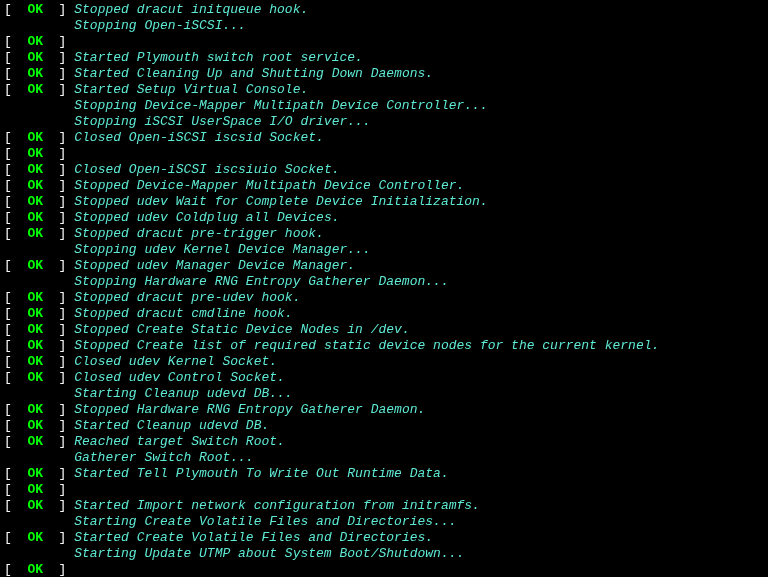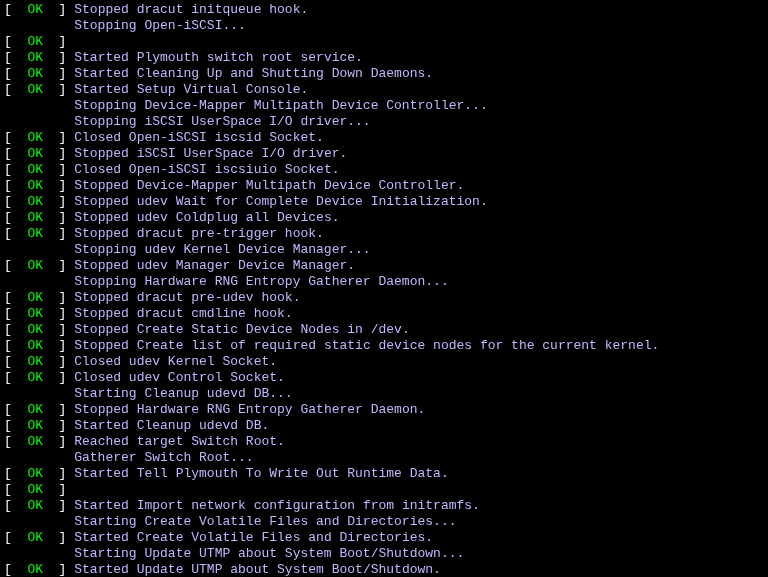--- a/index.html
+++ b/index.html
@@ -20,24 +20,25 @@
     }
     .line {
       white-space: pre;
       display: flex;
     }
     .bracket {
       color: #ffffff;
     }
     .ok {
       color: #00ff00;
-      font-weight: normal;
+      font-weight: bold;
     }
     .msg {
-      color: #c4b5fd;
+      color: #5eead4;
+      font-style: italic;
     }
     .indent {
       color: #ffffff;
     }
     #terminal {
       width: 100%;
     }
   </style>
 </head>
 <body>
@@ -45,21 +46,21 @@
 <div id="terminal">
     <div class="line"><span class="bracket">[  </span><span class="ok">OK</span><span class="bracket">  ] </span><span class="msg">Stopped dracut initqueue hook.</span></div>
     <div class="line"><span class="indent">         </span><span class="msg">Stopping Open-iSCSI...</span></div>
     <div class="line"><span class="bracket">[  </span><span class="ok">OK</span><span class="bracket">  ] </span></div>
     <div class="line"><span class="bracket">[  </span><span class="ok">OK</span><span class="bracket">  ] </span><span class="msg">Started Plymouth switch root service.</span></div>
     <div class="line"><span class="bracket">[  </span><span class="ok">OK</span><span class="bracket">  ] </span><span class="msg">Started Cleaning Up and Shutting Down Daemons.</span></div>
     <div class="line"><span class="bracket">[  </span><span class="ok">OK</span><span class="bracket">  ] </span><span class="msg">Started Setup Virtual Console.</span></div>
     <div class="line"><span class="indent">         </span><span class="msg">Stopping Device-Mapper Multipath Device Controller...</span></div>
     <div class="line"><span class="indent">         </span><span class="msg">Stopping iSCSI UserSpace I/O driver...</span></div>
     <div class="line"><span class="bracket">[  </span><span class="ok">OK</span><span class="bracket">  ] </span><span class="msg">Closed Open-iSCSI iscsid Socket.</span></div>
-    <div class="line"><span class="bracket">[  </span><span class="ok">OK</span><span class="bracket">  ] </span><span class="msg">Stopped iSCSI UserSpace I/O driver.</span></div>
+    <div class="line"><span class="bracket">[  </span><span class="ok">OK</span><span class="bracket">  ] </span></div>
     <div class="line"><span class="bracket">[  </span><span class="ok">OK</span><span class="bracket">  ] </span><span class="msg">Closed Open-iSCSI iscsiuio Socket.</span></div>
     <div class="line"><span class="bracket">[  </span><span class="ok">OK</span><span class="bracket">  ] </span><span class="msg">Stopped Device-Mapper Multipath Device Controller.</span></div>
     <div class="line"><span class="bracket">[  </span><span class="ok">OK</span><span class="bracket">  ] </span><span class="msg">Stopped udev Wait for Complete Device Initialization.</span></div>
     <div class="line"><span class="bracket">[  </span><span class="ok">OK</span><span class="bracket">  ] </span><span class="msg">Stopped udev Coldplug all Devices.</span></div>
     <div class="line"><span class="bracket">[  </span><span class="ok">OK</span><span class="bracket">  ] </span><span class="msg">Stopped dracut pre-trigger hook.</span></div>
     <div class="line"><span class="indent">         </span><span class="msg">Stopping udev Kernel Device Manager...</span></div>
     <div class="line"><span class="bracket">[  </span><span class="ok">OK</span><span class="bracket">  ] </span><span class="msg">Stopped udev Manager Device Manager.</span></div>
     <div class="line"><span class="indent">         </span><span class="msg">Stopping Hardware RNG Entropy Gatherer Daemon...</span></div>
     <div class="line"><span class="bracket">[  </span><span class="ok">OK</span><span class="bracket">  ] </span><span class="msg">Stopped dracut pre-udev hook.</span></div>
     <div class="line"><span class="bracket">[  </span><span class="ok">OK</span><span class="bracket">  ] </span><span class="msg">Stopped dracut cmdline hook.</span></div>
@@ -71,14 +72,14 @@
     <div class="line"><span class="bracket">[  </span><span class="ok">OK</span><span class="bracket">  ] </span><span class="msg">Stopped Hardware RNG Entropy Gatherer Daemon.</span></div>
     <div class="line"><span class="bracket">[  </span><span class="ok">OK</span><span class="bracket">  ] </span><span class="msg">Started Cleanup udevd DB.</span></div>
     <div class="line"><span class="bracket">[  </span><span class="ok">OK</span><span class="bracket">  ] </span><span class="msg">Reached target Switch Root.</span></div>
     <div class="line"><span class="indent">         </span><span class="msg">Gatherer Switch Root...</span></div>
     <div class="line"><span class="bracket">[  </span><span class="ok">OK</span><span class="bracket">  ] </span><span class="msg">Started Tell Plymouth To Write Out Runtime Data.</span></div>
     <div class="line"><span class="bracket">[  </span><span class="ok">OK</span><span class="bracket">  ] </span></div>
     <div class="line"><span class="bracket">[  </span><span class="ok">OK</span><span class="bracket">  ] </span><span class="msg">Started Import network configuration from initramfs.</span></div>
     <div class="line"><span class="indent">         </span><span class="msg">Starting Create Volatile Files and Directories...</span></div>
     <div class="line"><span class="bracket">[  </span><span class="ok">OK</span><span class="bracket">  ] </span><span class="msg">Started Create Volatile Files and Directories.</span></div>
     <div class="line"><span class="indent">         </span><span class="msg">Starting Update UTMP about System Boot/Shutdown...</span></div>
-    <div class="line"><span class="bracket">[  </span><span class="ok">OK</span><span class="bracket">  ] </span><span class="msg">Started Update UTMP about System Boot/Shutdown.</span></div>
+    <div class="line"><span class="bracket">[  </span><span class="ok">OK</span><span class="bracket">  ] </span></div>
   </div>
 
 </body></html>

